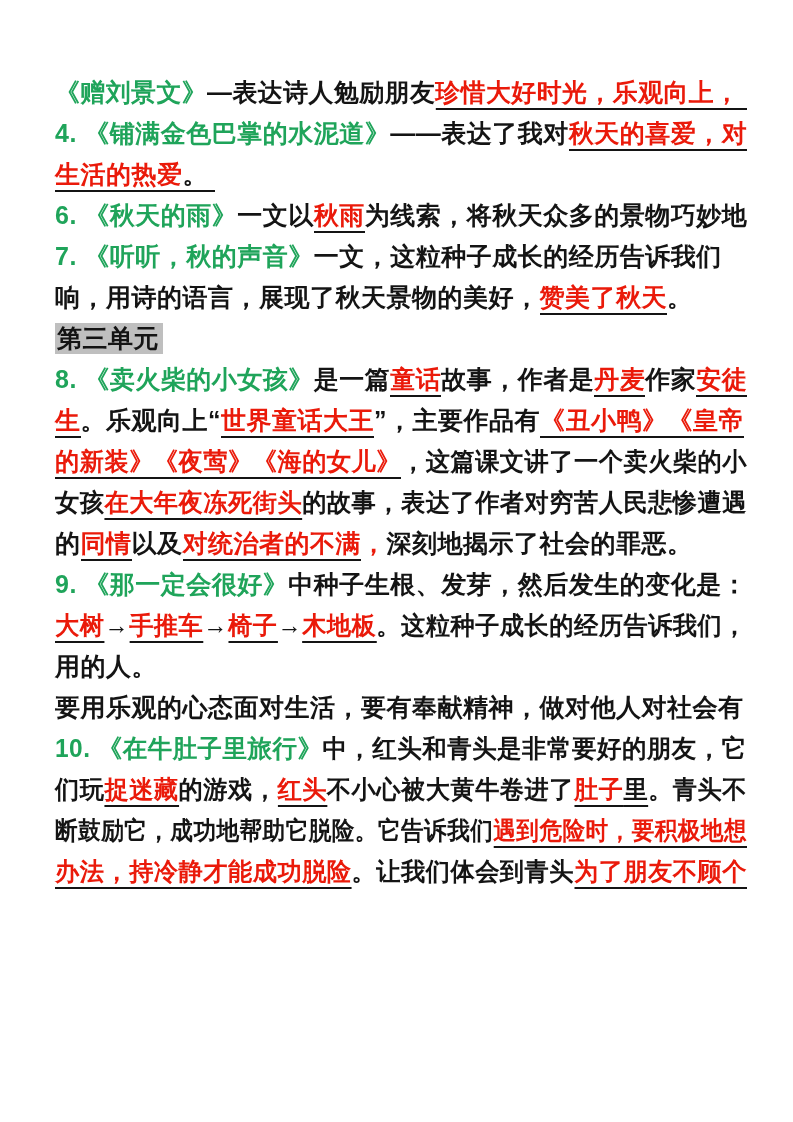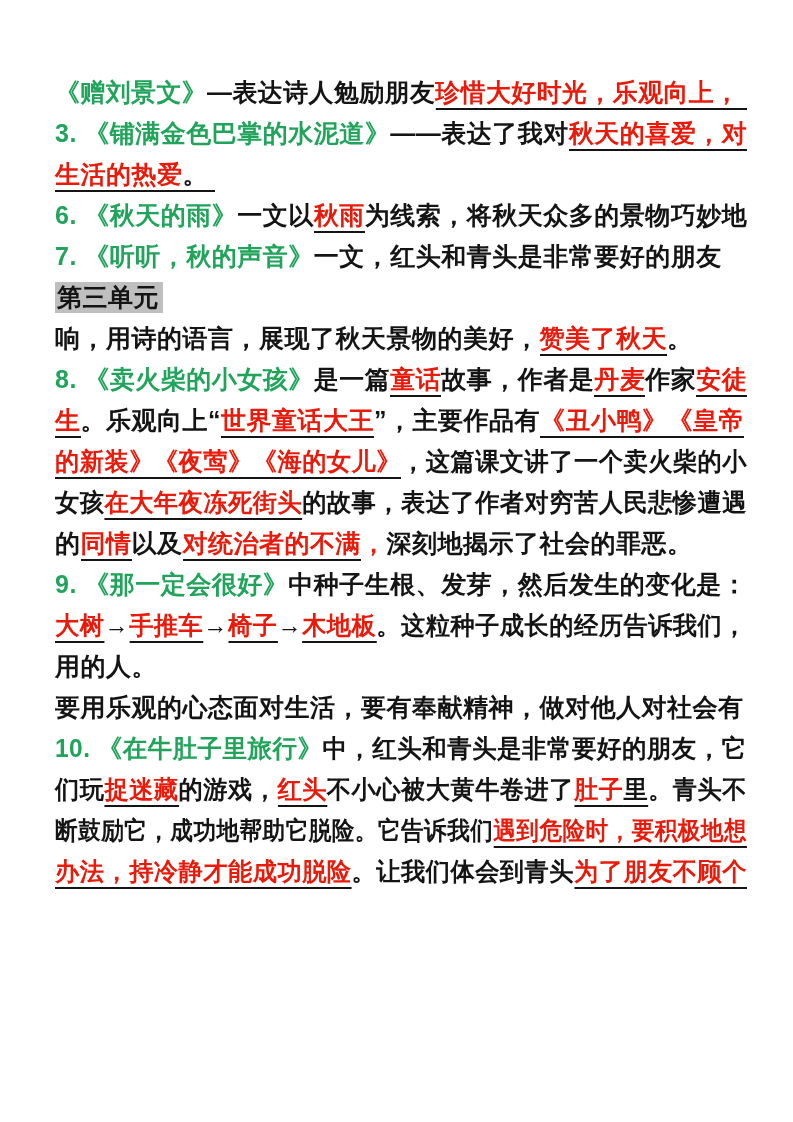--- a/index.html
+++ b/index.html
@@ -40,26 +40,26 @@
     background: var(--highlight, #bfbfbf);
     padding: 1px 4px 2px 2px;
   }
 </style>
 </head>
 <body>
 
 <div class="page">
   <div class="content">
       <div class="line" style="transform: scaleX(0.994253); transform-origin: left center;"><span class="run-g">《赠刘景文》</span><span class="run-b">—表达诗人勉励朋友</span><span class="run-ru">珍惜大好时光，乐观向上， </span></div>
-      <div class="line"><span class="run-g">3. 《铺满金色巴掌的水泥道》</span><span class="run-b">——表达了我对</span><span class="run-ru">秋天的喜爱，对</span></div>
+      <div class="line"><span class="run-g">4. 《铺满金色巴掌的水泥道》</span><span class="run-b">——表达了我对</span><span class="run-ru">秋天的喜爱，对</span></div>
       <div class="line"><span class="run-ru">生活的热爱</span><span class="run-bu">。 </span></div>
       <div class="line"><span class="run-g">6. 《秋天的雨》</span><span class="run-b">一文以</span><span class="run-ru">秋雨</span><span class="run-b">为线索，将秋天众多的景物巧妙地</span></div>
-      <div class="line"><span class="run-g">7. 《听听，秋的声音》</span><span class="run-b">一文，红头和青头是非常要好的朋友</span></div>
+      <div class="line"><span class="run-g">7. 《听听，秋的声音》</span><span class="run-b">一文，这粒种子成长的经历告诉我们</span></div>
+      <div class="line"><span class="run-b">响，用诗的语言，展现了秋天景物的美好，</span><span class="run-ru">赞美了秋天</span><span class="run-b">。</span></div>
       <div class="line"><span class="hl">第三单元</span></div>
-      <div class="line"><span class="run-b">响，用诗的语言，展现了秋天景物的美好，</span><span class="run-ru">赞美了秋天</span><span class="run-b">。</span></div>
       <div class="line"><span class="run-g">8. 《卖火柴的小女孩》</span><span class="run-b">是一篇</span><span class="run-ru">童话</span><span class="run-b">故事，作者是</span><span class="run-ru">丹麦</span><span class="run-b">作家</span><span class="run-ru">安徒</span></div>
       <div class="line"><span class="run-ru">生</span><span class="run-b">。乐观向上“</span><span class="run-ru">世界童话大王</span><span class="run-b">”，主要作品有</span><span class="run-ru">《丑小鸭》《皇帝</span></div>
       <div class="line" style="transform: scaleX(0.969188); transform-origin: left center;"><span class="run-ru">的新装》《夜莺》《海的女儿》</span><span class="run-b">，这篇课文讲了一个卖火柴的小</span></div>
       <div class="line" style="transform: scaleX(0.969188); transform-origin: left center;"><span class="run-b">女孩</span><span class="run-ru">在大年夜冻死街头</span><span class="run-b">的故事，表达了作者对穷苦人民悲惨遭遇</span></div>
       <div class="line"><span class="run-b">的</span><span class="run-ru">同情</span><span class="run-b">以及</span><span class="run-ru">对统治者的不满</span><span class="run-r">，</span><span class="run-b">深刻地揭示了社会的罪恶。</span></div>
       <div class="line"><span class="run-g">9. 《那一定会很好》</span><span class="run-b">中种子生根、发芽，然后发生的变化是：</span></div>
       <div class="line" style="transform: scaleX(0.969188); transform-origin: left center;"><span class="run-ru">大树</span><span class="run-b">→</span><span class="run-ru">手推车</span><span class="run-b">→</span><span class="run-ru">椅子</span><span class="run-b">→</span><span class="run-ru">木地板</span><span class="run-b">。这粒种子成长的经历告诉我们，</span></div>
       <div class="line"><span class="run-b">用的人。</span></div>
       <div class="line"><span class="run-b">要用乐观的心态面对生活，要有奉献精神，做对他人对社会有</span></div>
       <div class="line" style="transform: scaleX(0.978784); transform-origin: left center;"><span class="run-g">10. 《在牛肚子里旅行》</span><span class="run-b">中，红头和青头是非常要好的朋友，它</span></div>

